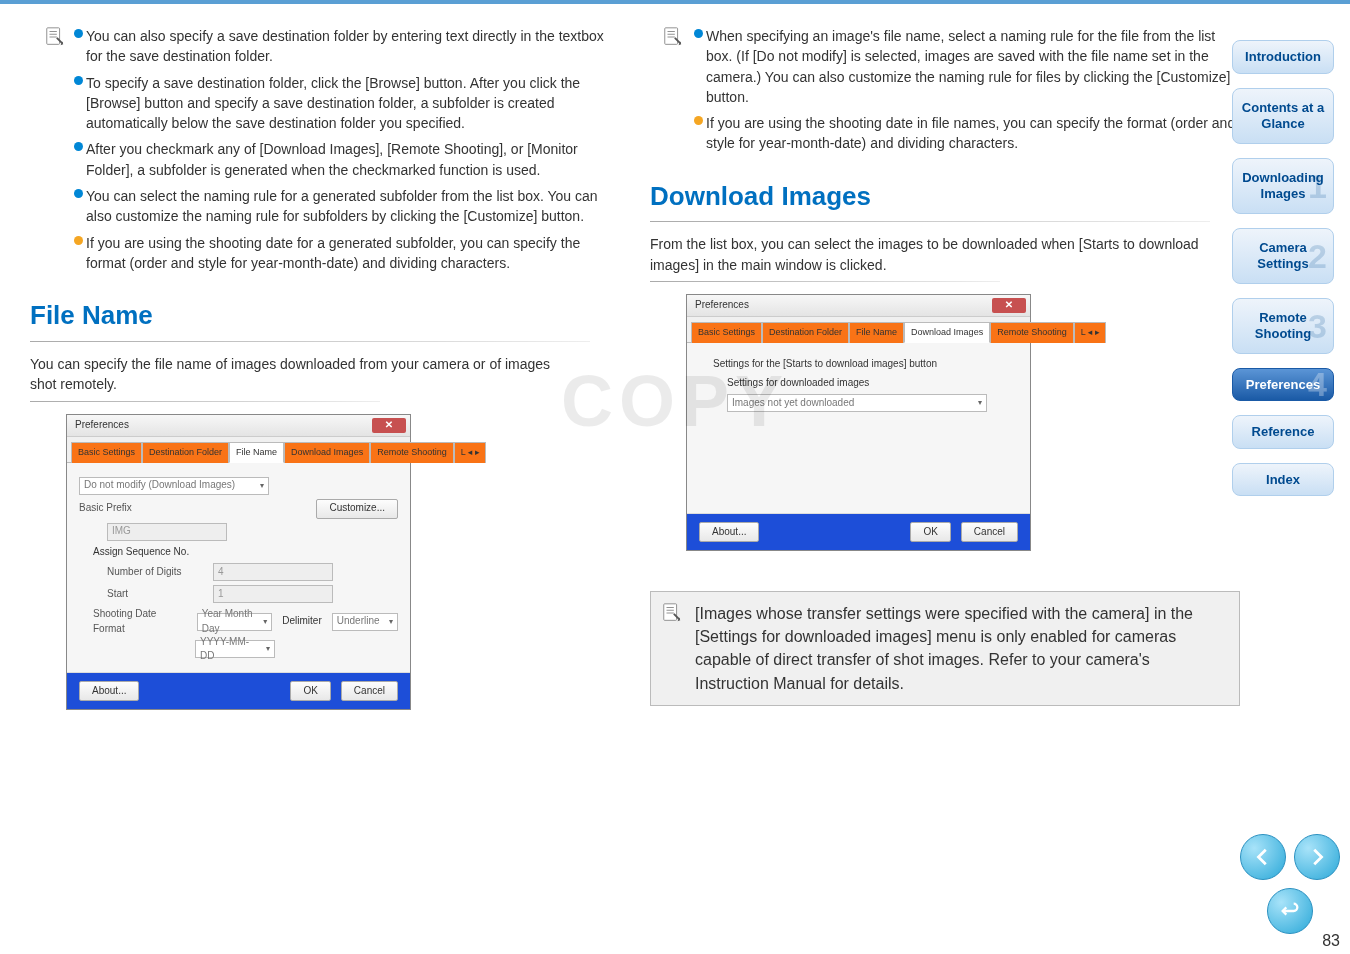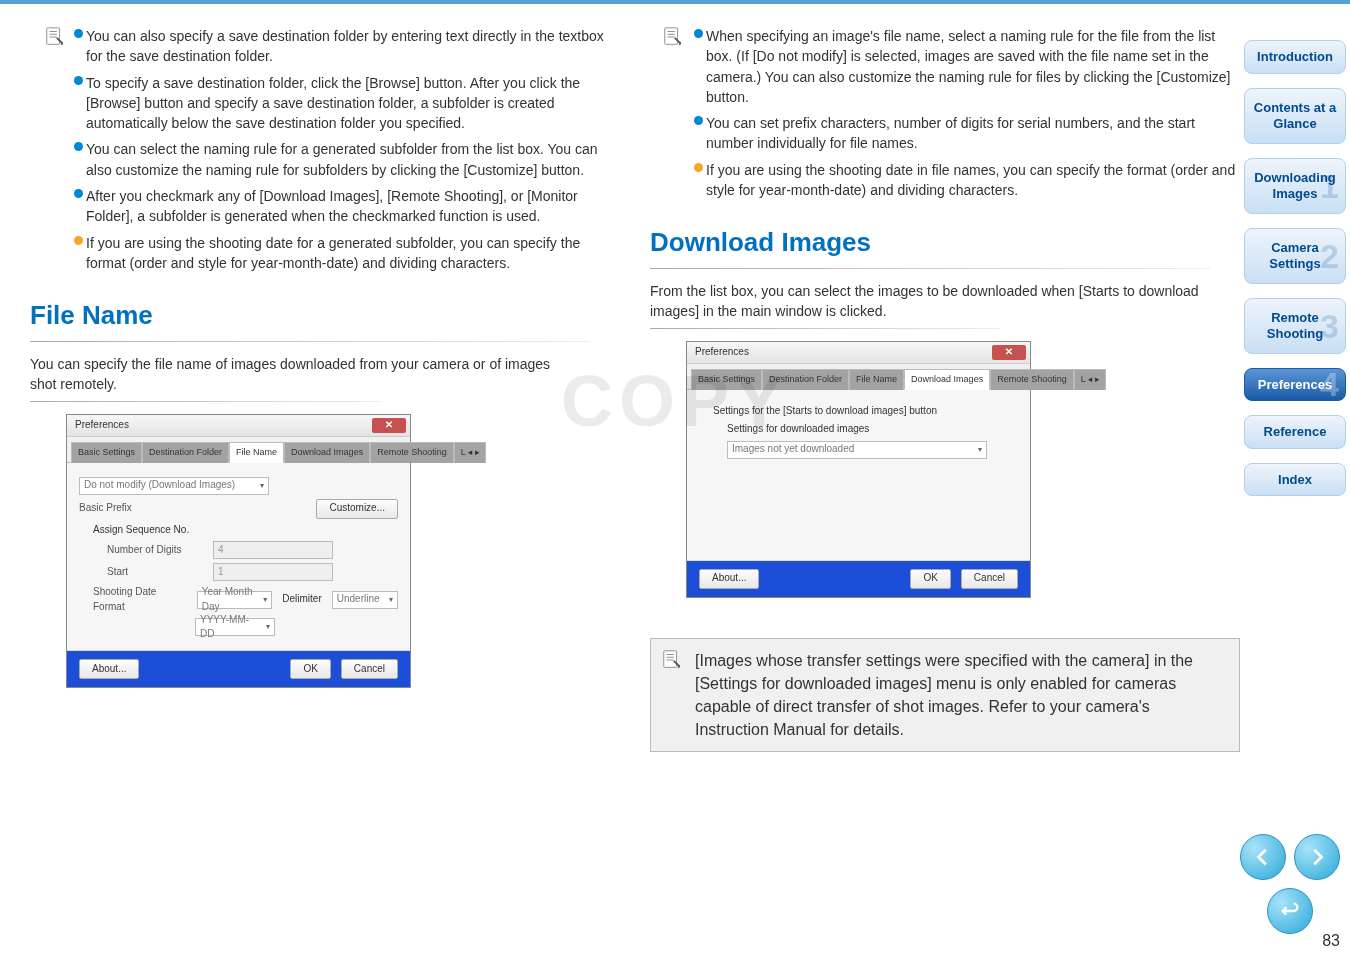--- a/index.html
+++ b/index.html
@@ -101,21 +101,21 @@
     display:flex;
     border-bottom:1px solid #bbb;
     padding: 4px 4px 0 4px;
     gap:0;
     background:#f0f0f0;
   }
   .tab {
     padding: 3px 6px;
     border:1px solid #bbb;
     border-bottom:none;
-    background:#a3a3a3;
+    background:#f97316;
     font-size:9px;
     white-space:nowrap;
     position:relative;
     top:1px;
   }
   .tab.active { background:#fff; border-bottom:1px solid #fff; z-index:2; }
   .dialog .body {
     background:#f6f6f6;
     padding: 10px 12px;
     min-height: 180px;
@@ -157,21 +157,21 @@
     background: #f0f0f0;
     padding: 10px 14px 10px 44px;
     position: relative;
     font-size: 16px;
     margin-top: 40px;
   }
   .infobox .note-icon { position:absolute; left:10px; top:10px; }
   
   .sidebar {
     position:absolute;
-    right: 0; top: 40px;
+    right: 12px; top: 40px;
     width: 110px;
     display:flex; flex-direction:column; gap:14px;
     align-items:center;
   }
   .navbtn {
     width: 102px;
     text-align:center;
     padding: 8px 4px;
     border-radius: 8px;
     font-size: 13px;
@@ -232,25 +232,25 @@
         <div class="bulleted firstwithicon">
             <span class="dot cyan"></span>
           <p>You can also specify a save destination folder by entering text directly in the textbox for the save destination folder.</p>
         </div>
         <div class="bulleted noicon">
             <span class="dot cyan"></span>
           <p>To specify a save destination folder, click the [Browse] button. After you click the [Browse] button and specify a save destination folder, a subfolder is created automatically below the save destination folder you specified.</p>
         </div>
         <div class="bulleted noicon">
             <span class="dot cyan"></span>
-          <p>You can select the naming rule for a generated subfolder from the list box. You can also customize the naming rule for subfolders by clicking the [Customize] button.</p>
+          <p>After you checkmark any of [Download Images], [Remote Shooting], or [Monitor Folder], a subfolder is generated when the checkmarked function is used.</p>
         </div>
         <div class="bulleted noicon">
             <span class="dot cyan"></span>
-          <p>After you checkmark any of [Download Images], [Remote Shooting], or [Monitor Folder], a subfolder is generated when the checkmarked function is used.</p>
+          <p>You can select the naming rule for a generated subfolder from the list box. You can also customize the naming rule for subfolders by clicking the [Customize] button.</p>
         </div>
         <div class="bulleted noicon">
             <span class="dot orange"></span>
           <p>If you are using the shooting date for a generated subfolder, you can specify the format (order and style for year-month-date) and dividing characters.</p>
         </div>
       </div>
 
       <h2 class="section">File Name</h2>
       <div class="hr"></div>
       <p class="section-sub">You can specify the file name of images downloaded from your camera or of images shot remotely.</p>
@@ -269,20 +269,23 @@
           <div class="tab">Remote Shooting</div>
           <div class="tab">L ◂ ▸</div>
         </div>
         <div class="body">
           <div class="field-row">
             <span class="inputish dropdownish" style="width:190px">Do not modify (Download Images)</span>
           </div>
           <div class="field-row" style="justify-content:space-between">
             <label>Basic Prefix</label>
             <span class="btnish">Customize...</span>
+          </div>
+          <div class="field-row indent2">
+            <span class="inputish disabled" style="width:120px">IMG</span>
           </div>
           <div class="field-row indent1">
             <span>Assign Sequence No.</span>
           </div>
           <div class="field-row indent2">
             <label>Number of Digits</label>
             <span class="inputish disabled" style="width:120px">4</span>
           </div>
           <div class="field-row indent2">
             <label>Start</label>
@@ -314,24 +317,20 @@
               <path d="M6 6h8M6 9h8M6 12h8" stroke="#888" stroke-width="1"></path>
               <path d="M14 13l6 6" stroke="#555" stroke-width="2"></path>
               <path d="M18 21l3-1-1-3z" fill="#555"></path>
             </svg>
         </span>
         <div class="bulleted firstwithicon">
             <span class="dot cyan"></span>
           <p>When specifying an image's file name, select a naming rule for the file from the list box. (If [Do not modify] is selected, images are saved with the file name set in the camera.) You can also customize the naming rule for files by clicking the [Customize] button.</p>
         </div>
         <div class="bulleted noicon">
-            <span class="dot cyan"></span>
-          <p>You can set prefix characters, number of digits for serial numbers, and the start number individually for file names.</p>
-        </div>
-        <div class="bulleted noicon">
             <span class="dot orange"></span>
           <p>If you are using the shooting date in file names, you can specify the format (order and style for year-month-date) and dividing characters.</p>
         </div>
       </div>
 
       <h2 class="section">Download Images</h2>
       <div class="hr"></div>
       <p class="section-sub">From the list box, you can select the images to be downloaded when [Starts to download images] in the main window is clicked.</p>
       <div class="hr short"></div>
 

